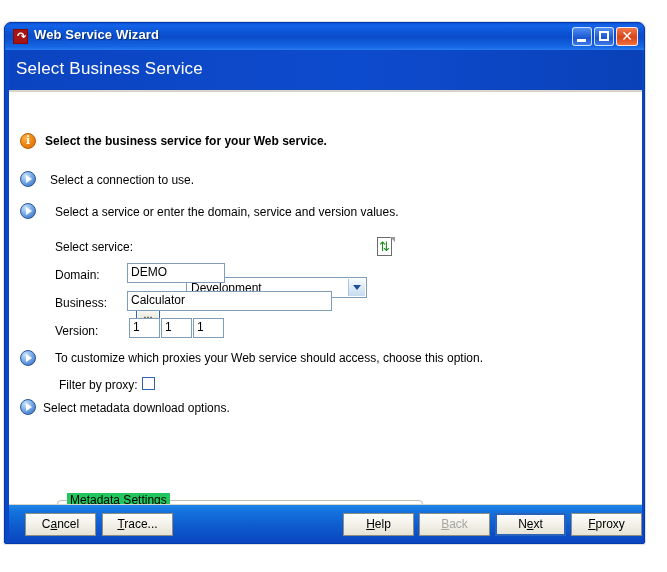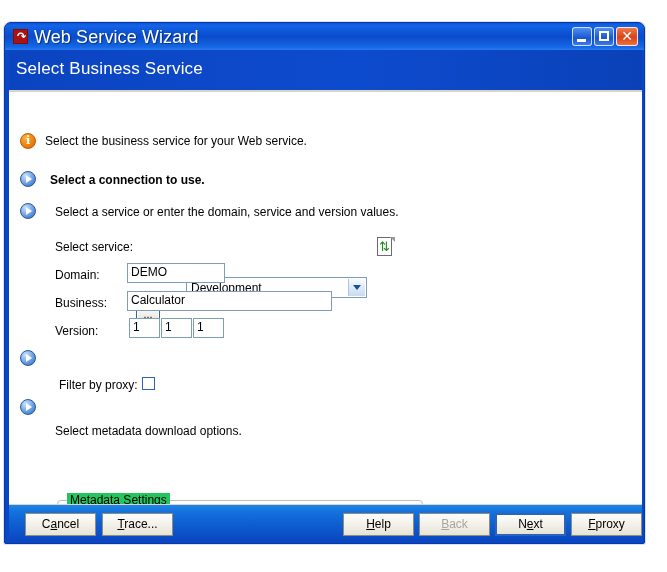--- a/index.html
+++ b/index.html
@@ -55,22 +55,22 @@
     font-size: 11px;
     line-height: 12px;
     font-weight: bold;
     font-family: "DejaVu Sans", sans-serif;
     text-align: center;
   }
   #title-text {
     position: absolute;
     left: 29px; top: 4px;
     color: #ffffff;
-    font-size: 18px;
-    font-weight: normal;
+    font-size: 13px;
+    font-weight: bold;
     letter-spacing: 0.1px;
     text-shadow: 1px 1px 1px rgba(0,0,0,0.45);
     white-space: nowrap;
   }
   .winbtn {
     position: absolute;
     top: 4px;
     width: 20px; height: 19px;
     border-radius: 3px;
     box-sizing: border-box;
@@ -323,24 +323,24 @@
   </div>
 
   <div id="banner">
     <div id="banner-title">Select Business Service</div>
   </div>
 
   <div id="content">
     <div id="content-inner">
 
       <div class="info-icon" style="left:11px; top:41px;"></div>
-      <div class="txt" style="position:absolute; left:36px; top:42px; font-weight:normal;">Select the business service for your Web service.</div>
+      <div class="txt" style="position:absolute; left:36px; top:42px; font-weight:bold;">Select the business service for your Web service.</div>
 
       <div class="step-icon" style="left:11px; top:79px;"></div>
-      <div class="txt" style="position:absolute; left:41px; top:81px;font-weight:bold;">Select a connection to use.</div>
+      <div class="txt" style="position:absolute; left:41px; top:81px;">Select a connection to use.</div>
 
       <div id="combo">
         <div id="combo-value">Development</div>
         <div id="combo-arrow"></div>
       </div>
 
       <div id="refresh-icon">
         <div class="doc"></div>
         <div class="fold"></div>
         <div class="arrows">⇅</div>
@@ -357,26 +357,27 @@
 
       <div class="txt" style="position:absolute; left:46px; top:204px;">Business:</div>
       <div class="tfield" style="left:118px; top:199px; width:205px; height:20px;">Calculator</div>
 
       <div class="txt" style="position:absolute; left:46px; top:232px;">Version:</div>
       <div class="tfield" style="left:120px; top:226px; width:31px; height:20px;">1</div>
       <div class="tfield" style="left:152px; top:226px; width:31px; height:20px;">1</div>
       <div class="tfield" style="left:184px; top:226px; width:31px; height:20px;">1</div>
 
       <div class="step-icon" style="left:11px; top:258px;"></div>
+      <div class="txt" style="position:absolute; left:46px; top:259px;">To customize which proxies your Web service should access, choose this option.</div>
 
       <div class="txt" style="position:absolute; left:50px; top:286px;">Filter by proxy:</div>
       <div class="cbox" style="left:133px; top:285px;"></div>
 
       <div class="step-icon" style="left:11px; top:307px;"></div>
-      <div class="txt" style="position:absolute; left:46px; top:309px;margin-top:23px;">Select metadata download options.</div>
+      <div class="txt" style="position:absolute; left:34px; top:309px;">Select metadata download options.</div>
 
       <div id="groupbox"></div>
       <div id="group-legend"><span class="mn">M</span><span>etadata Settings</span></div>
 
     </div>
   </div>
 
   <div id="buttonbar">
     <div class="btn" style="left:16px; width:71px;"><span>C</span><span class="mn">a</span><span>ncel</span></div>
 

